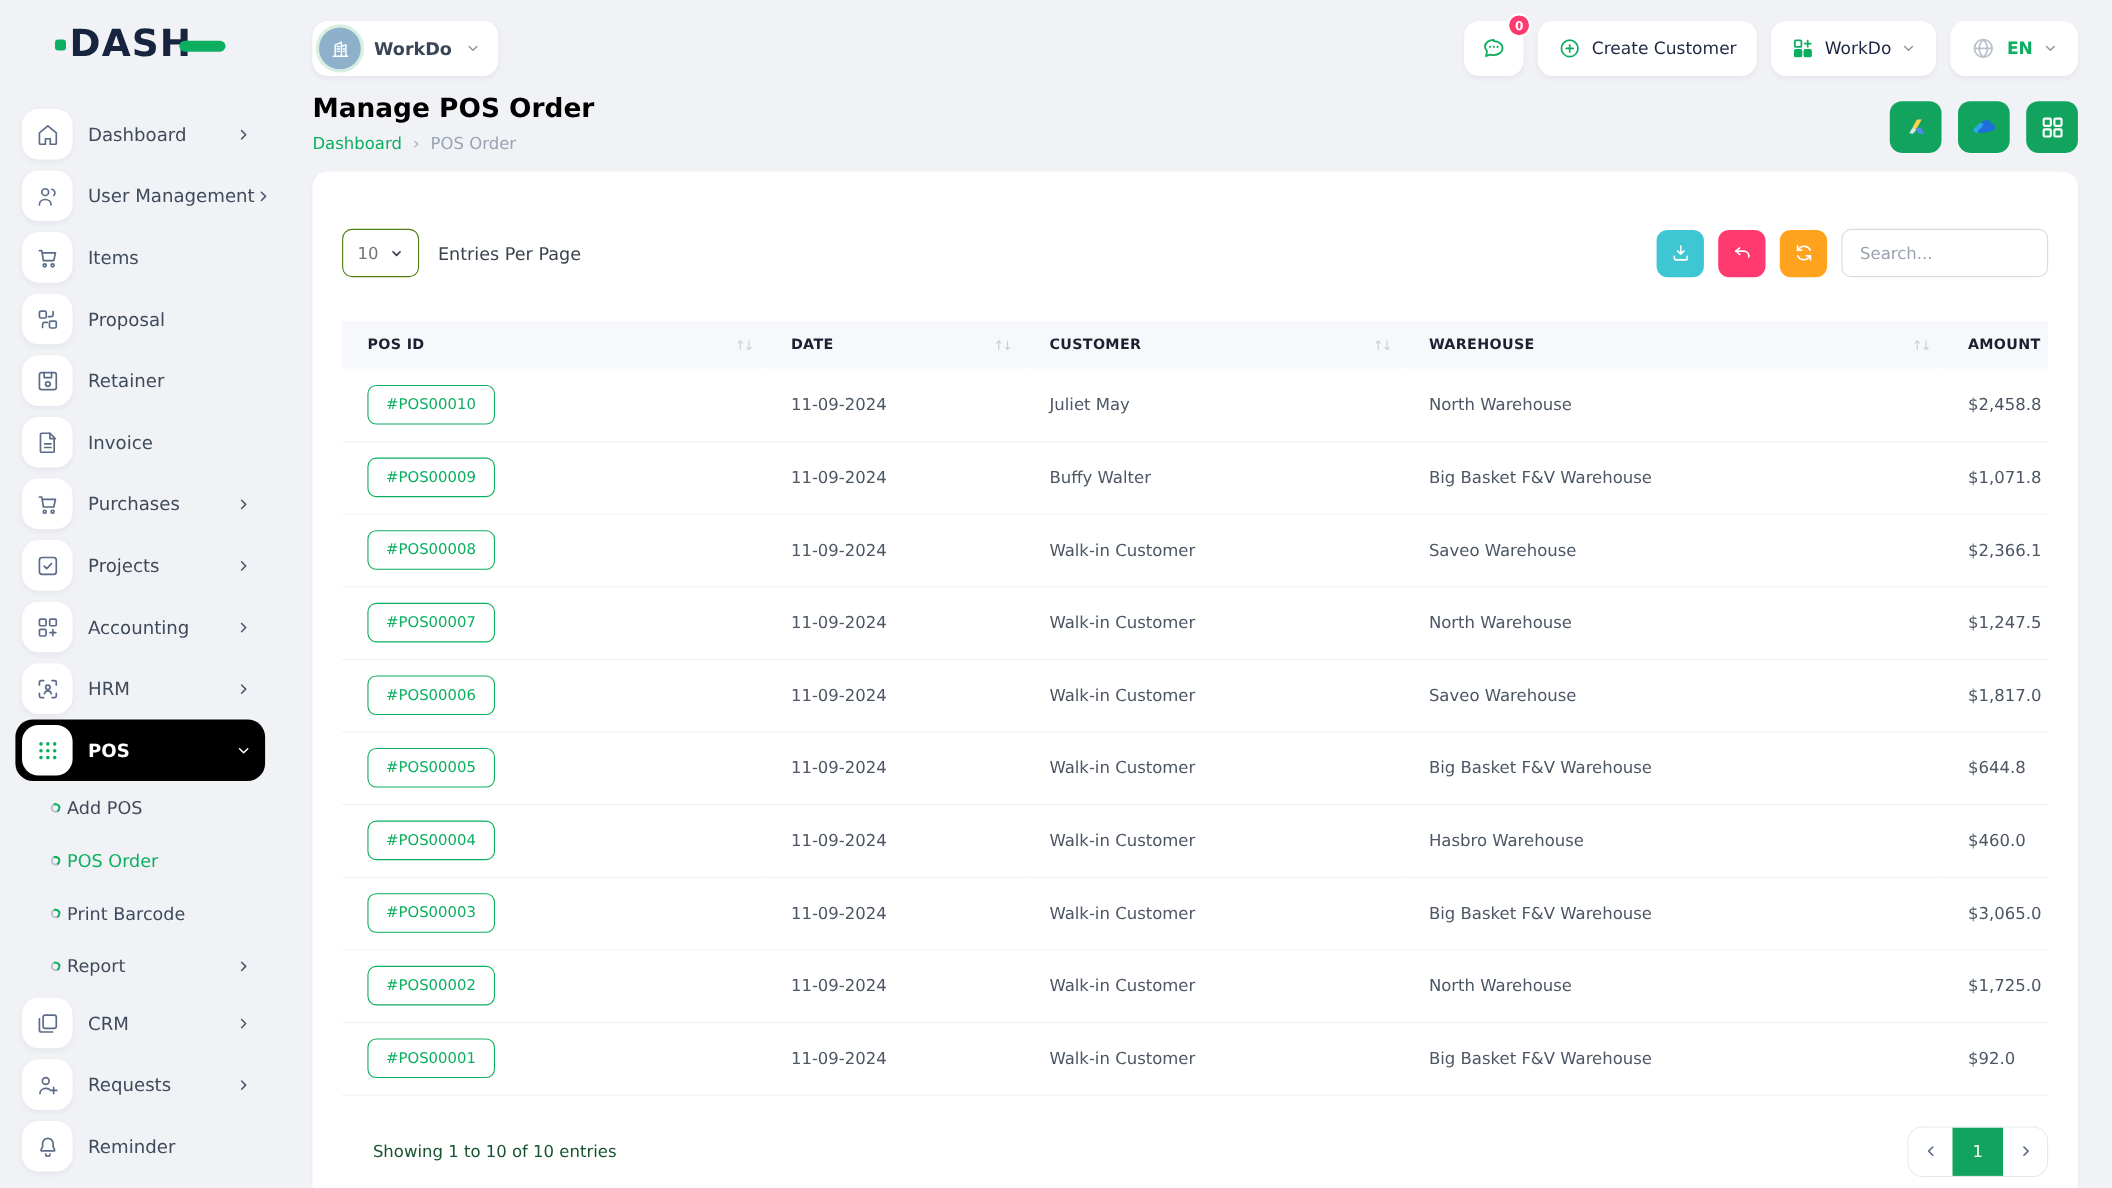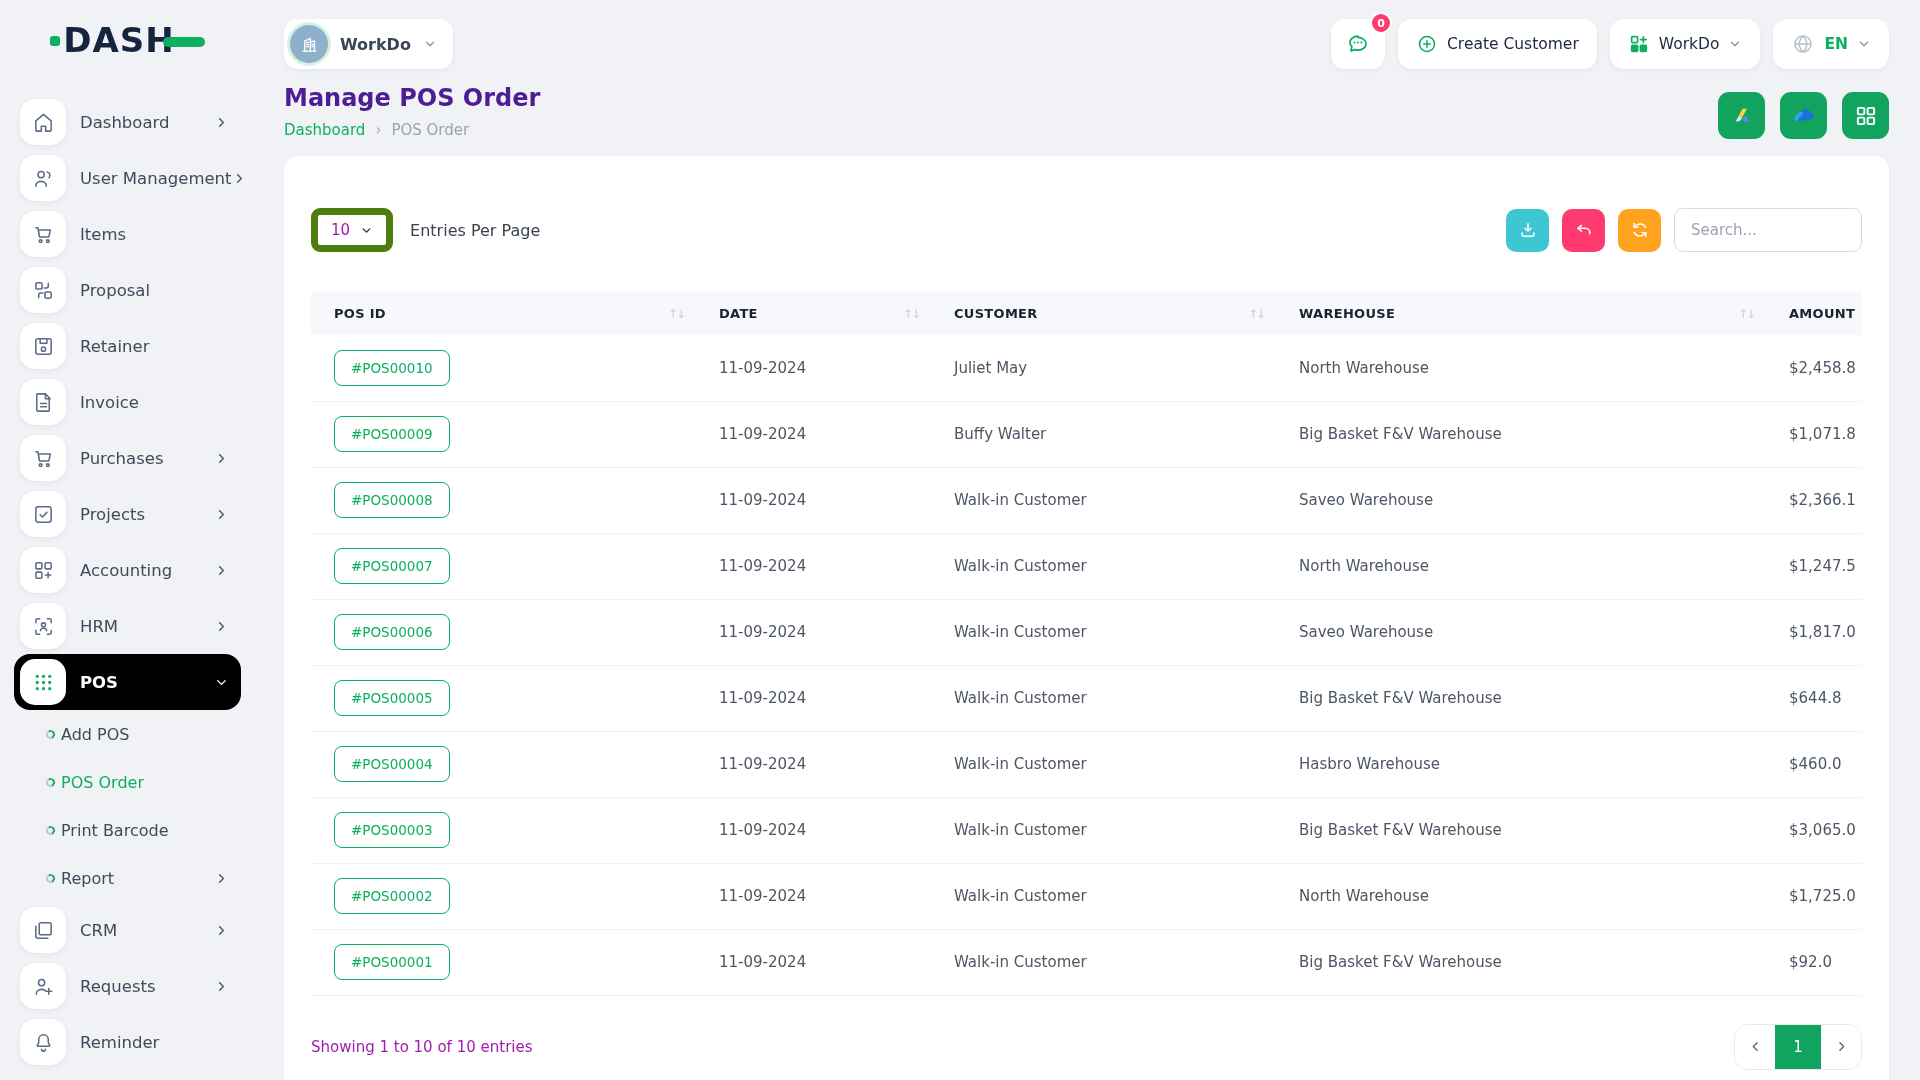--- a/index.html
+++ b/index.html
@@ -41,53 +41,53 @@
   .badge { position:absolute; top:-7px; right:-7px; min-width:22px; height:22px; border-radius:50%; background:#FF3A6E; border:2px solid #fff; color:#fff; font-size:11px; font-weight:700; display:flex; align-items:center; justify-content:center; }
   .top-pill { padding:0 18px; gap:9px; font-size:15.5px; font-weight:500; color:#1C2742; }
   .top-pill svg.g { width:22px; height:22px; color:#0CAF60; }
   .top-pill svg.gray { width:24px; height:24px; color:#B9C0CC; }
   .top-pill .dd { width:14px; height:14px; color:#8B93A2; }
   .lang-label { color:#0CAF60; font-weight:600; }
 
   
   .main { margin-left:255px; padding-top:74px; }
   .page-head { display:flex; align-items:flex-start; justify-content:space-between; padding:10px 31px 0 29px; }
-  .page-title { font-size:24px; font-weight:700; color:#4c1d95; }
+  .page-title { font-size:24px; font-weight:700; color:#000000; }
   .breadcrumb { margin-top:9px; font-size:15px; display:flex; align-items:center; gap:10px; }
   .breadcrumb .bc-home { color:#0CAF60; cursor:pointer; }
   .breadcrumb .bc-sep { color:#A6AEBC; font-size:15px; }
   .breadcrumb .bc-cur { color:#9AA3B2; }
   .quick-actions { display:flex; gap:15px; margin-top:8px; }
   .qa-btn { width:47px; height:47px; border-radius:11px; background:#12A45F; display:flex; align-items:center; justify-content:center; cursor:pointer; }
   .qa-btn svg { width:26px; height:26px; }
 
   
   .card { background:#fff; border-radius:14px; margin:17px 31px 0 29px; padding:52px 27px 30px; box-shadow:0 1px 3px rgba(20,30,60,.04); }
   .toolbar { display:flex; align-items:center; margin-bottom:40px; }
-  .select-pill { height:44px; min-width:66px; border:7px solid #4d7c0f; border-radius:9px; display:flex; align-items:center; justify-content:center; gap:10px; padding:0 13px; font-size:15px; color:#a21caf; cursor:pointer; background:#fff; }
+  .select-pill { height:44px; min-width:66px; border:1px solid #4d7c0f; border-radius:9px; display:flex; align-items:center; justify-content:center; gap:10px; padding:0 13px; font-size:15px; color:#737373; cursor:pointer; background:#fff; }
   .select-pill svg { width:13px; height:13px; color:#2B3442; }
   .entries-label { margin-left:17px; font-size:16px; color:#39424E; }
   .toolbar-right { margin-left:auto; display:flex; gap:13px; align-items:center; }
   .tool-btn { width:43px; height:43px; border-radius:10px; display:flex; align-items:center; justify-content:center; border:none; cursor:pointer; }
   .tool-btn svg { width:20px; height:20px; color:#fff; }
   .search-input { width:188px; height:44px; border:1px solid #D6DBE4; border-radius:9px; padding:0 16px; font-size:15px; color:#39424E; font-family:inherit; outline:none; background:#fff; }
   .search-input::placeholder { color:#9AA2B1; }
 
   
   table { width:100%; border-collapse:collapse; table-layout:fixed; }
   thead th { background:#F7F8FB; text-align:left; height:43px; padding:0 23px; font-size:13px; font-weight:700; color:#1A2130; letter-spacing:.3px; position:relative; }
   th .sort { position:absolute; right:12px; top:50%; transform:translateY(-50%); color:#C9CFD9; font-size:12px; letter-spacing:-2px; font-weight:400; }
   tbody td { height:66px; padding:0 23px; font-size:15px; color:#4C5664; border-top:1px solid #EFF1F5; }
   tbody tr:first-child td { border-top:none; }
   tbody tr:last-child td { border-bottom:1px solid #EFF1F5; }
   .pos-badge { display:inline-block; padding:9px 16px; border:1px solid #0CAF60; color:#0CAF60; border-radius:8px; font-size:13.5px; cursor:pointer; background:#fff; }
 
   
   .table-footer { display:flex; align-items:center; justify-content:space-between; margin-top:28px; }
-  .summary { font-size:15px; color:#a21caf; }
+  .summary { font-size:15px; color:#14532d;margin-left:28px; }
   .pager { display:flex; align-items:stretch; border:1px solid #E3E7EE; border-radius:14px; overflow:hidden; height:46px; background:#fff; }
   .pager-btn { width:40px; display:flex; align-items:center; justify-content:center; color:#5B6B88; cursor:pointer; background:#fff; border:none; }
   .pager-btn svg { width:15px; height:15px; }
   .pager-current { width:46px; background:#12A45F; color:#fff; font-size:15px; display:flex; align-items:center; justify-content:center; }
 </style>
 </head>
 <body>
 
 <aside class="sidebar">
   <div class="logo">

